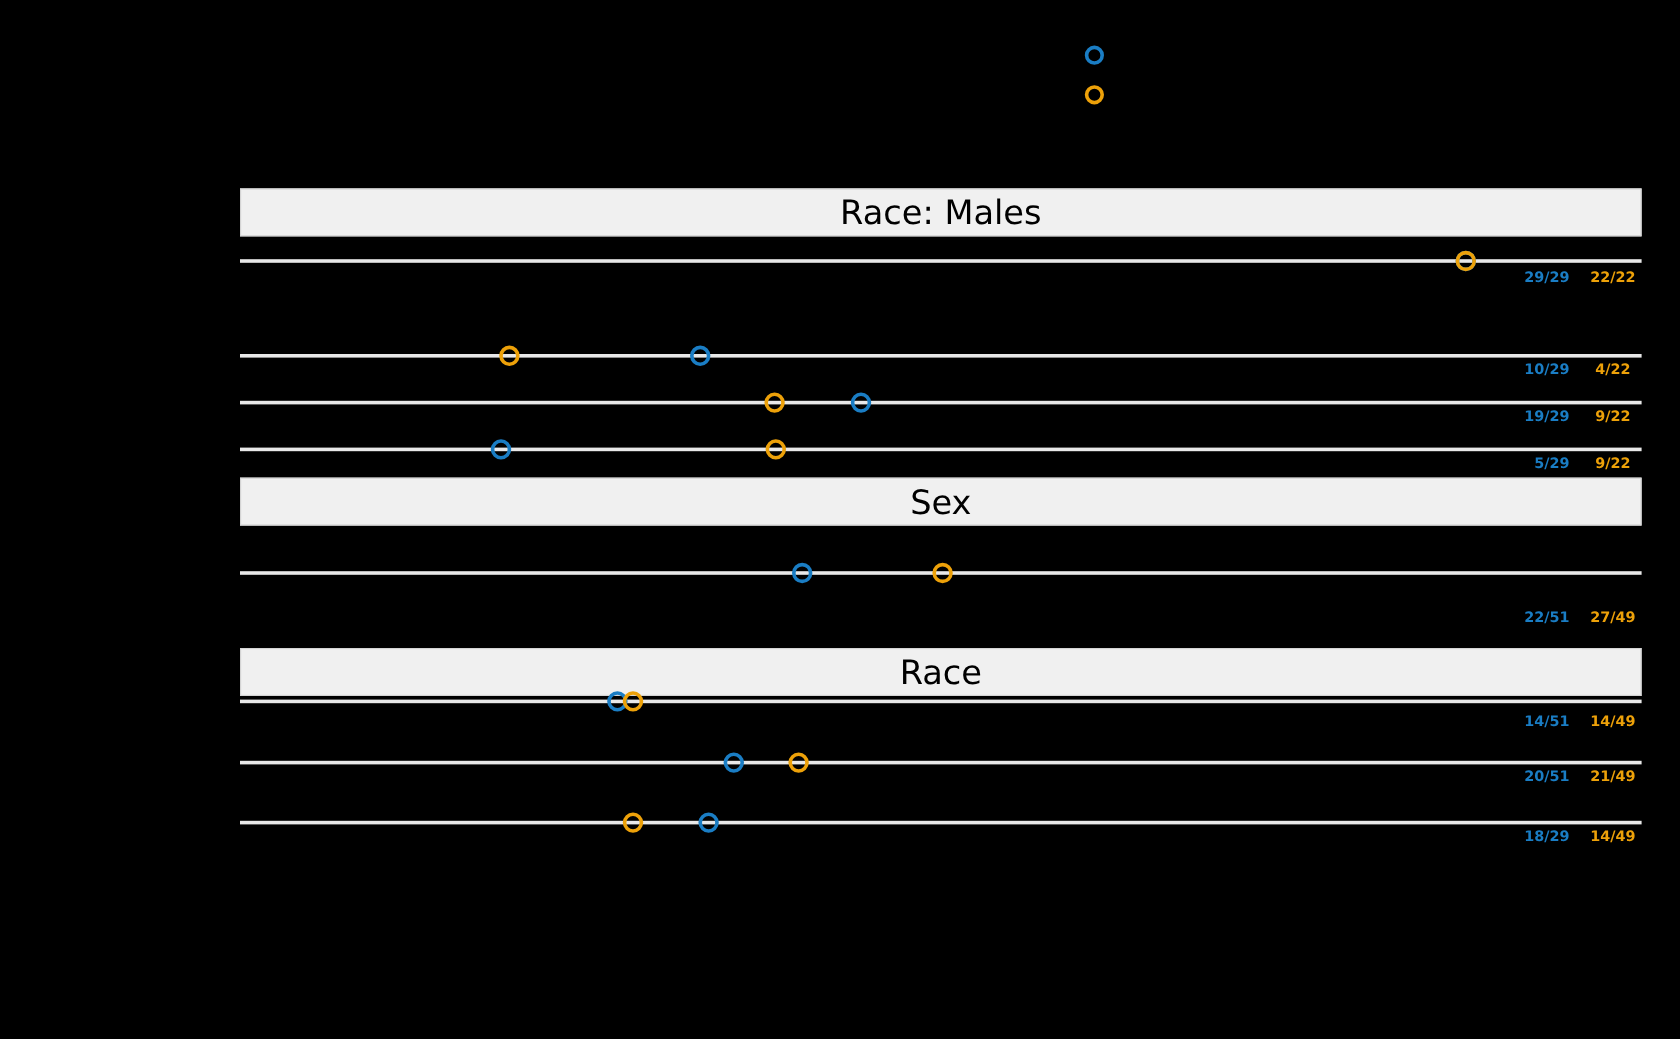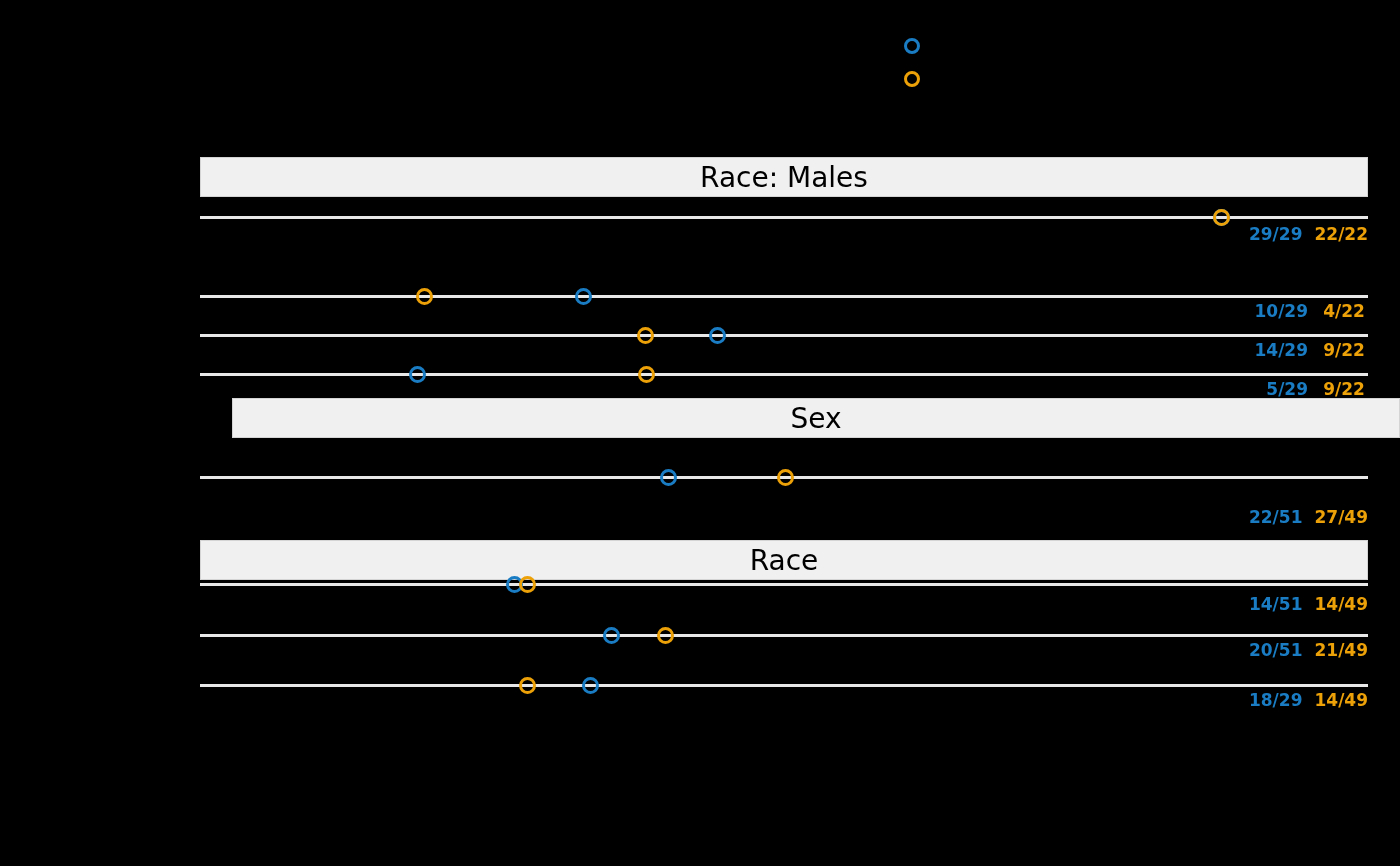--- a/index.html
+++ b/index.html
@@ -88,21 +88,21 @@
     background: transparent;
   }
 
   
   .fracs {
     position: absolute;
     right: 32px;
     display: flex;
     gap: 12px;
     align-items: baseline;
-    font-size: 17px;
+    font-size: 12px;
     font-weight: bold;
     font-family: "DejaVu Sans", sans-serif;
   }
   .frac-a { min-width: 54px; text-align: right; }
   .frac-b { min-width: 48px; text-align: center; }
 </style>
 </head>
 <body>
 
 <div id="stage">
@@ -133,31 +133,31 @@
       <div class="marker" style="left: 416px; top: 288px; border-color: rgb(237, 161, 9);"></div>
       <div class="marker" style="left: 575px; top: 288px; border-color: rgb(26, 125, 196);"></div>
       <div class="fracs" style="top: 301px;">
         <span class="frac-a" style="color: rgb(26, 125, 196);">10/29</span>
         <span class="frac-b" style="color: rgb(237, 161, 9);">4/22</span>
       </div>
       <div class="row-line" style="top: 334px; background: rgb(232, 232, 232);"></div>
       <div class="marker" style="left: 637px; top: 327px; border-color: rgb(237, 161, 9);"></div>
       <div class="marker" style="left: 709px; top: 327px; border-color: rgb(26, 125, 196);"></div>
       <div class="fracs" style="top: 340px;">
-        <span class="frac-a" style="color: rgb(26, 125, 196);">14/29</span>
+        <span class="frac-a" style="color: rgb(26, 125, 196);">19/29</span>
         <span class="frac-b" style="color: rgb(237, 161, 9);">9/22</span>
       </div>
       <div class="row-line" style="top: 373px; background: rgb(232, 232, 232);"></div>
       <div class="marker" style="left: 409px; top: 366px; border-color: rgb(26, 125, 196);"></div>
       <div class="marker" style="left: 638px; top: 366px; border-color: rgb(237, 161, 9);"></div>
       <div class="fracs" style="top: 379px;">
         <span class="frac-a" style="color: rgb(26, 125, 196);">5/29</span>
         <span class="frac-b" style="color: rgb(237, 161, 9);">9/22</span>
       </div>
-      <div class="section-header" style="top: 398px; margin-left: 32px;">
+      <div class="section-header" style="top: 398px;">
         <span>Sex</span>
       </div>
       <div class="row-line" style="top: 476px; background: rgb(232, 232, 232);"></div>
       <div class="marker" style="left: 660px; top: 469px; border-color: rgb(26, 125, 196);"></div>
       <div class="marker" style="left: 777px; top: 469px; border-color: rgb(237, 161, 9);"></div>
       <div class="fracs" style="top: 482px;">
         <span class="frac-a" style="color: rgb(26, 125, 196);">22/51</span>
         <span class="frac-b" style="color: rgb(237, 161, 9); margin-top: 25px;">27/49</span>
       </div>
       <div class="section-header" style="top: 540px;">

